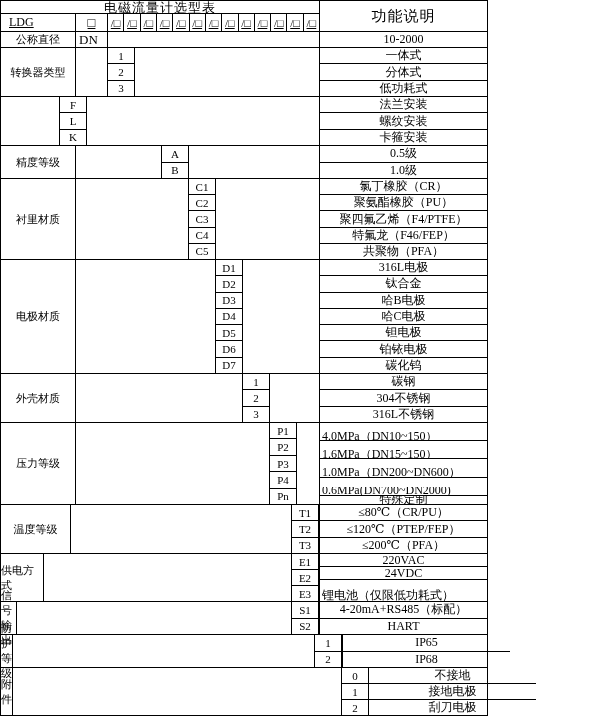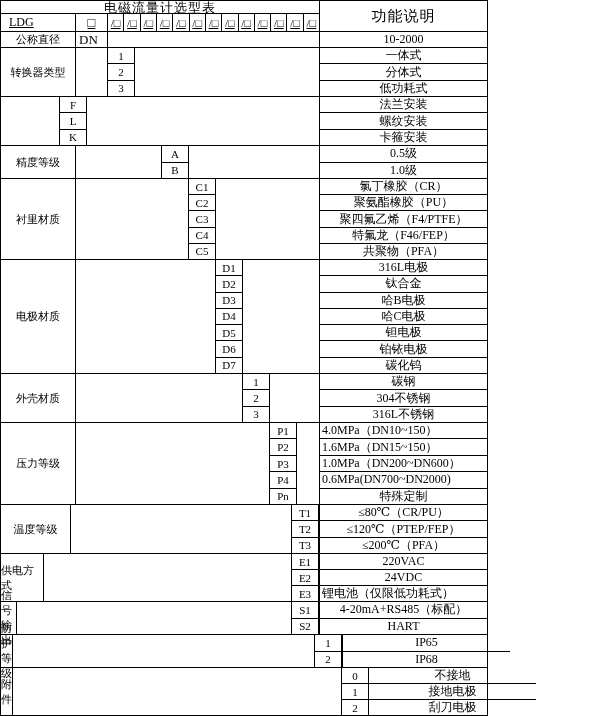--- a/index.html
+++ b/index.html
@@ -35,21 +35,21 @@
   .cat { width:75px; border-right:1px solid #000; display:flex; align-items:center; justify-content:center; font-size:11px; }
   .colb { width:32px; border-right:1px solid #000; display:flex; align-items:center; padding-left:3px; font-size:13px; }
   .gap { border-right:1px solid #000; flex:0 0 auto; }
   .gapf { flex:1 1 auto; border-right:1px solid #000; }
   .codes { width:27px; border-right:1px solid #000; display:flex; flex-direction:column; flex:0 0 auto; }
   .code { flex:1 1 0; border-bottom:1px solid #000; display:flex; align-items:center; justify-content:center; font-size:11px; }
   .code:last-child { border-bottom:none; }
   .descs { width:167px; display:flex; flex-direction:column; flex:0 0 auto; }
   .desc { flex:1 1 0; border-bottom:1px solid #000; display:flex; align-items:center; justify-content:center; font-size:12px; white-space:nowrap; overflow:hidden; }
   .desc:last-child { border-bottom:none; }
-  .desc.left { justify-content:flex-start; padding-left:2px; }
+  .desc.left { justify-content:flex-start; padding-left:2px;margin-top:9px; }
   
   .g0{width:32px}.g1{width:59px}.g2{width:86px}.g3{width:113px}.g4{width:140px}
   .g5{width:167px}.g6{width:194px}.g7{width:221px}.g8{width:248px}.g9{width:275px}
   .g10{width:302px}.g11{width:329px}
 </style>
 </head>
 <body>
 
 <div class="tbl">
 

